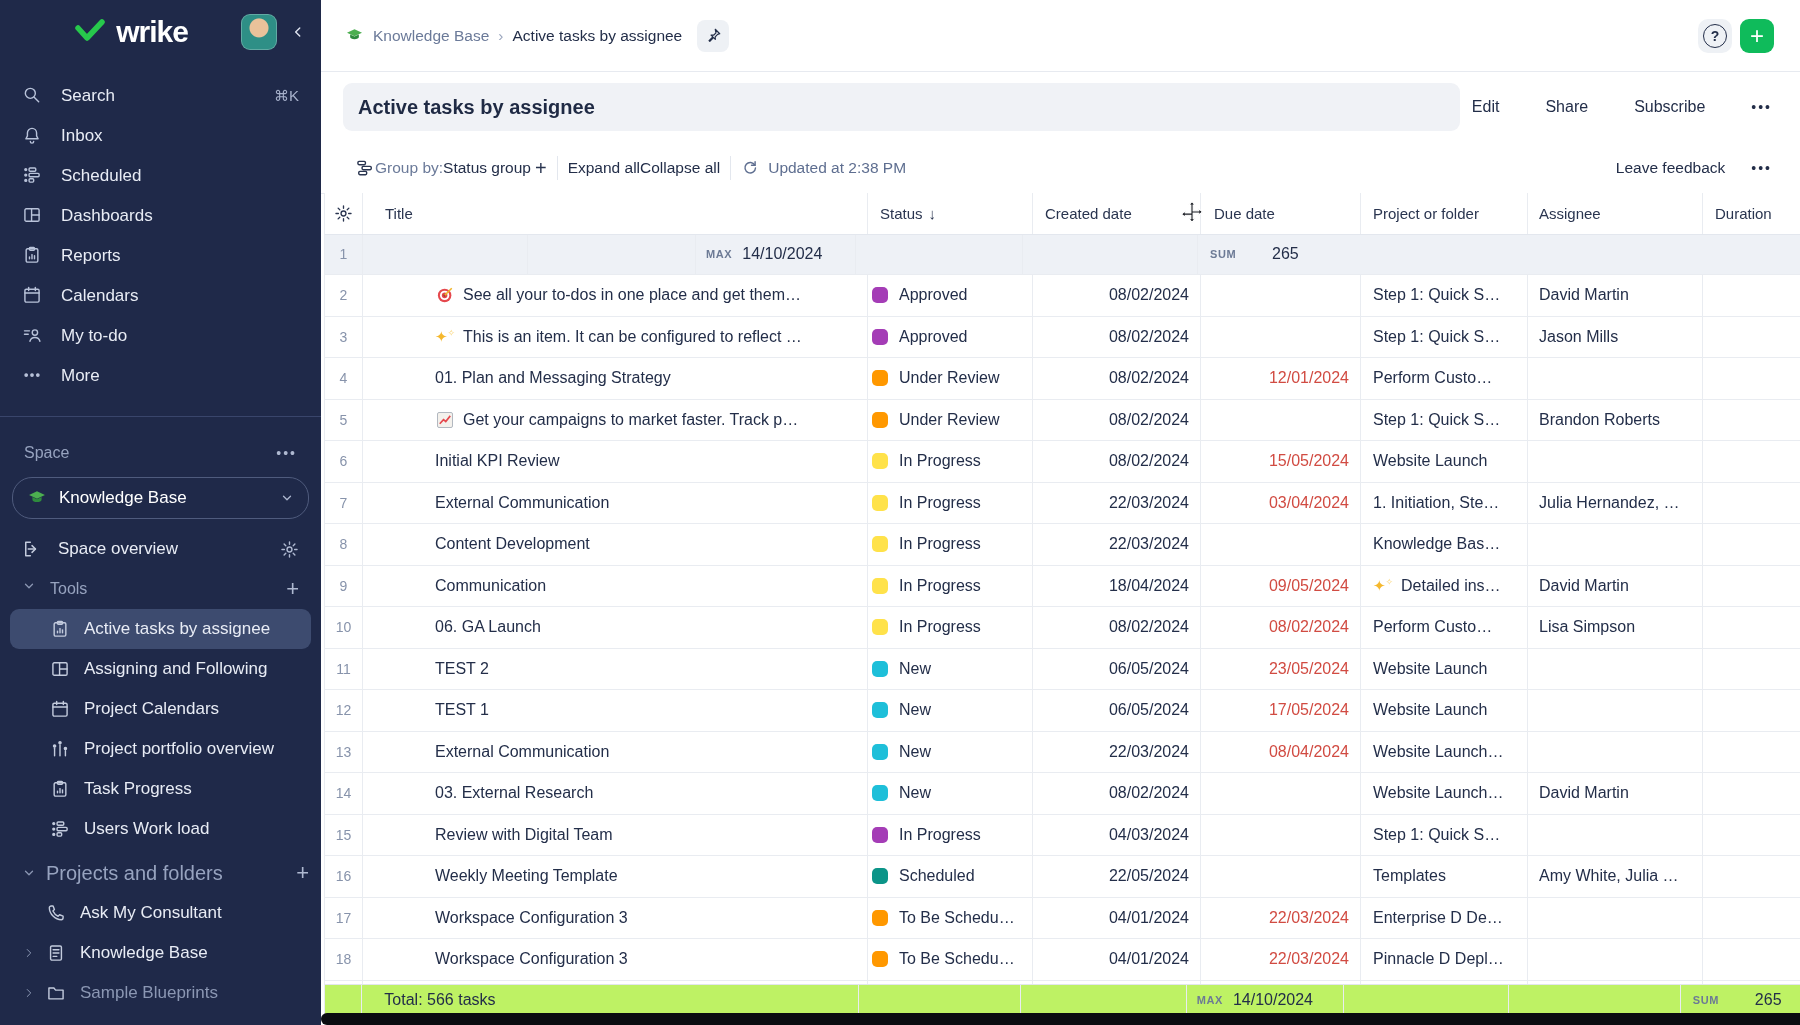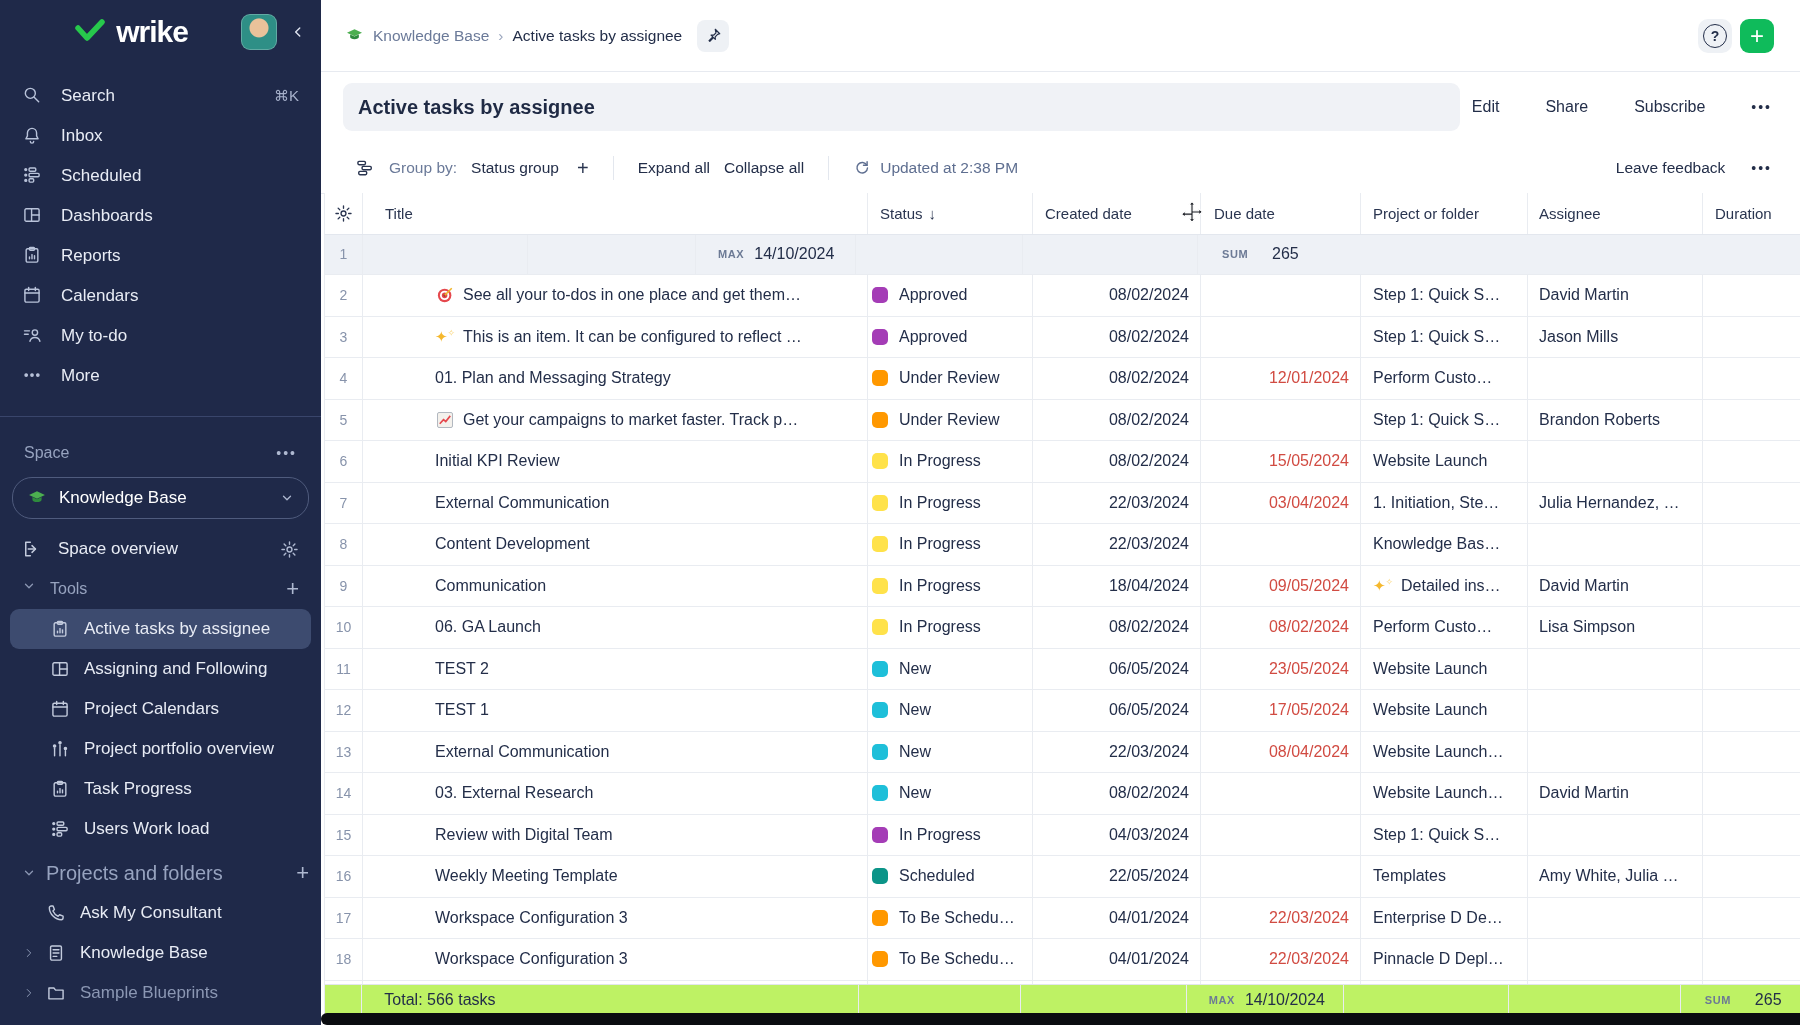--- a/index.html
+++ b/index.html
@@ -50,21 +50,21 @@
   .helpbtn .q{width:22px;height:22px;border:1.6px solid #232e49;border-radius:50%;display:flex;align-items:center;justify-content:center;font-size:14px;font-weight:bold;color:#232e49;}
   .plusbtn{width:34px;height:34px;border-radius:9px;background:#0fbb5b;color:#fff;font-size:24px;display:flex;align-items:center;justify-content:center;cursor:pointer;line-height:1;}
   .titlebar{position:absolute;left:0;top:71px;right:0;height:72px;display:flex;align-items:center;}
   .title-pill{margin-left:22px;width:1117px;height:48px;background:#f0f2f6;border-radius:9px;display:flex;align-items:center;}
   .title-pill span{margin-left:15px;font-size:20px;font-weight:bold;color:#1f2a44;}
   .title-actions{margin-left:auto;margin-right:28px;display:flex;align-items:center;gap:46px;font-size:16px;color:#232e49;}
   .title-actions .act{cursor:pointer;}
   .dots{letter-spacing:2px;color:#232e49;cursor:pointer;font-size:14px;}
   .toolbar{position:absolute;left:0;top:143px;right:0;height:50px;border-bottom:1px solid #e7eaf0;display:flex;align-items:center;font-size:15.5px;}
   .toolbar .ic{display:inline-flex;color:#2a3550;}
-  .tb-left{display:flex;align-items:center;margin-left:34px;gap:14px;}
+  .tb-left{display:flex;align-items:center;margin-left:34px;gap:0;}
   .tb-label{color:#6b7a99;}
   .tb-value{color:#232e49;cursor:pointer;}
   .tb-plus{font-size:20px;color:#2a3550;cursor:pointer;margin-left:4px;}
   .tb-sep{width:1px;height:24px;background:#e3e7ee;margin:0 10px;}
   .tb-btn{color:#232e49;cursor:pointer;}
   .tb-updated{display:flex;align-items:center;gap:9px;color:#5e6e90;cursor:pointer;}
   .tb-right{margin-left:auto;margin-right:28px;display:flex;align-items:center;gap:26px;}
   .tb-feedback{color:#232e49;cursor:pointer;}
   
   .thead{position:absolute;left:3px;top:193px;height:41px;display:flex;border-left:1px solid #e9ecf1;border-bottom:1px solid #e3e7ee;font-size:15px;color:#2a3550;background:#fff;z-index:3;}
@@ -77,21 +77,21 @@
   .c-title{width:505px;padding-left:22px;}
   .c-status{width:165px;padding-left:4px;}
   .c-created{width:168px;justify-content:flex-end;padding-right:11px;}
   .c-due{width:160px;justify-content:flex-end;padding-right:11px;color:#d14b42;}
   .c-project{width:167px;padding-left:12px;}
   .c-assignee{width:175px;padding-left:11px;}
   .c-duration{width:121px;border-right:none;padding-left:12px;position:relative;}
   .indent{width:50px;flex:none;}
   .gchev{margin-right:9px;color:#55627f;display:inline-flex;}
   .gcount{margin-left:auto;padding-right:10px;font-weight:normal;color:#232e49;}
-  .aggr{font-size:11px;font-weight:bold;letter-spacing:.6px;color:#6c7a95;margin-right:10px;margin-left:12px;}
+  .aggr{font-size:11px;font-weight:bold;letter-spacing:.6px;color:#6c7a95;margin-right:10px;}
   .aggrval{font-weight:normal;color:#232e49;font-size:16px;}
   .sumval{position:absolute;left:74px;top:50%;transform:translateY(-50%);font-weight:normal;color:#232e49;font-size:16px;}
   .sq{width:16px;height:16px;border-radius:5px;margin-right:11px;flex:none;}
   .emoji{display:inline-flex;width:20px;height:20px;margin-right:8px;flex:none;align-items:center;justify-content:center;}
   .spark{color:#f5b82e;font-size:15px;line-height:1;}
   .spark small{font-size:9px;vertical-align:top;color:#f8d06a;}
   .sort{margin-left:6px;}
   .move-cursor{position:absolute;left:858px;top:200px;width:26px;height:26px;z-index:5;}
   .gearcell{width:38px;justify-content:center;display:flex;color:#2a3550;}
   .tfoot{position:absolute;left:3px;top:984px;right:0;height:29px;background:#bef264;border-top:1px solid #e2e6ec;display:flex;font-size:16px;z-index:4;border-left:1px solid #e9ecf1;}

